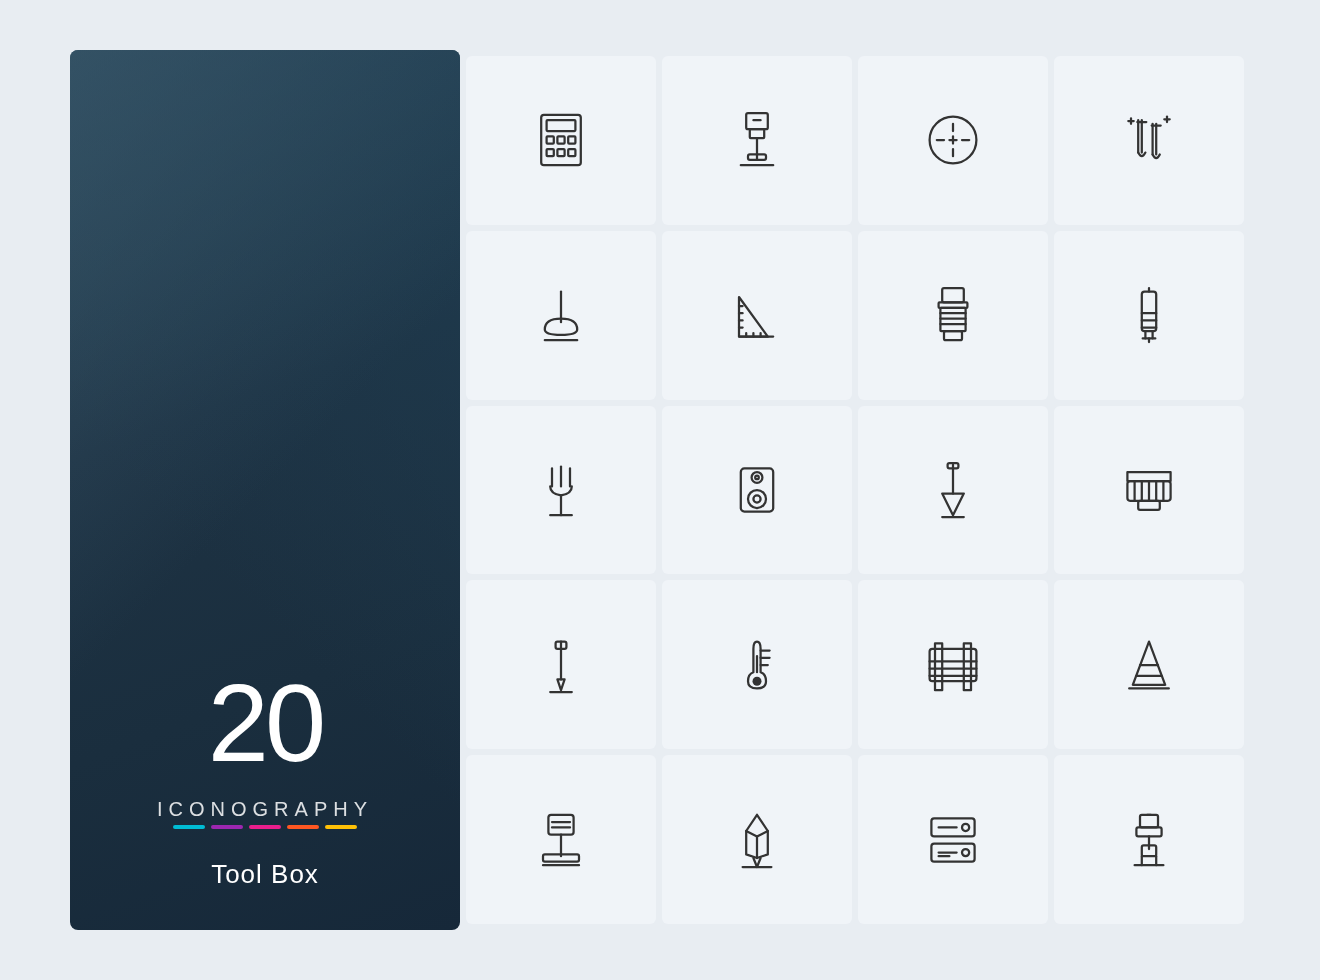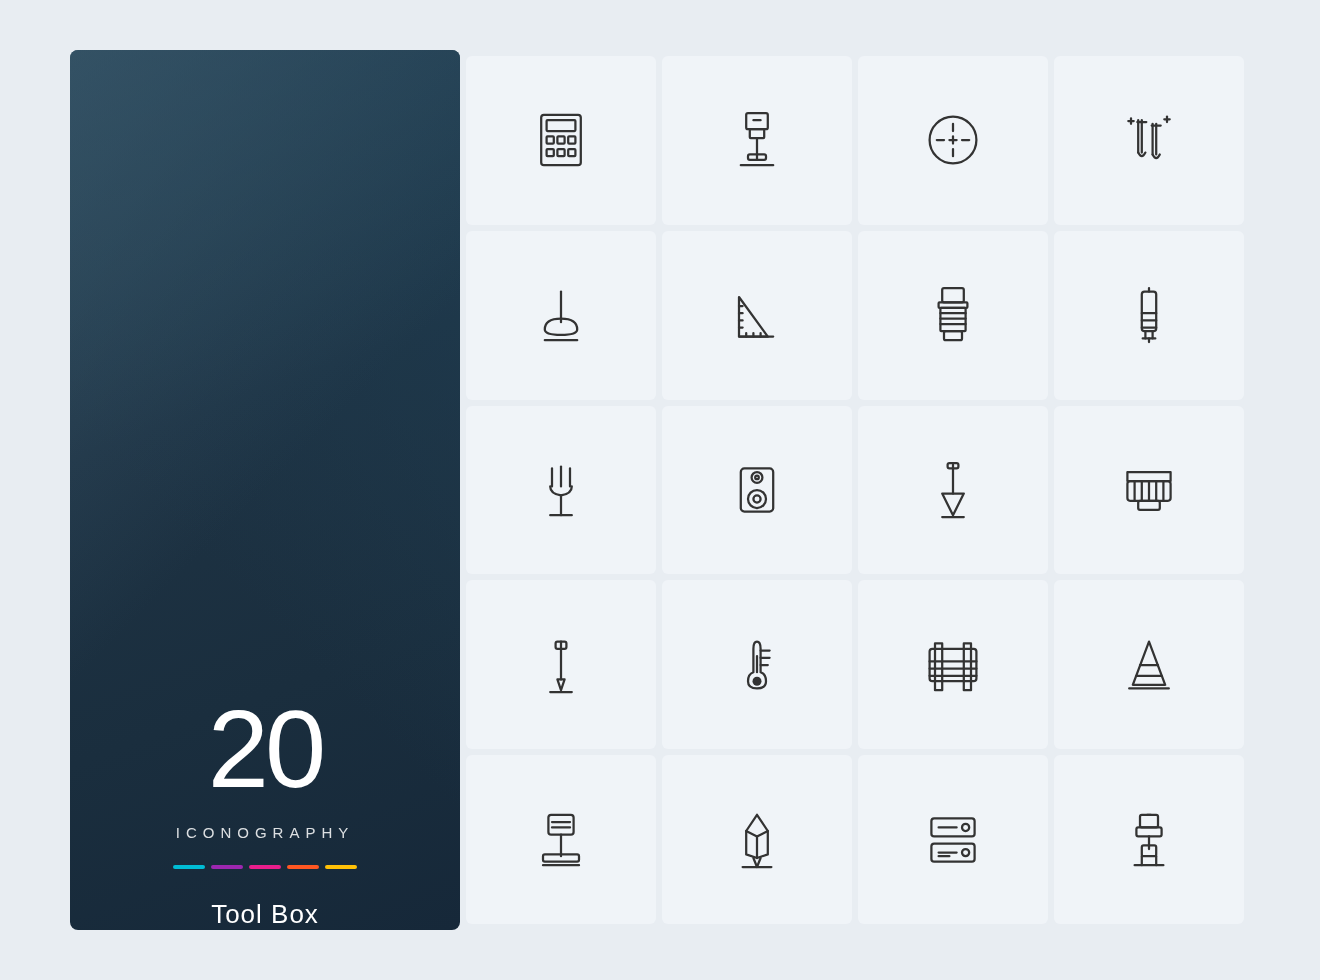--- a/index.html
+++ b/index.html
@@ -24,20 +24,21 @@
     
     .left-panel {
       width: 390px;
       min-width: 390px;
       background: linear-gradient(160deg, #2c4a5a 0%, #1e3344 40%, #1a2e3e 70%, #162839 100%);
       border-radius: 8px;
       display: flex;
       flex-direction: column;
       align-items: center;
       justify-content: flex-end;
+      padding: 40px;
       position: relative;
       overflow: hidden;
     }
 
     .left-panel::before {
       content: '';
       position: absolute;
       top: 0; left: 0; right: 0; bottom: 0;
       background:
         linear-gradient(135deg, rgba(60,90,110,0.6) 0%, transparent 50%),
@@ -54,25 +55,25 @@
     .number-display {
       font-size: 110px;
       font-weight: 300;
       color: white;
       line-height: 1;
       margin-bottom: 20px;
       letter-spacing: -4px;
     }
 
     .iconography-label {
-      font-size: 15px;
+      font-size: 20px;
       letter-spacing: 6px;
       color: rgba(255,255,255,0.85);
       font-weight: 400;
-      margin-bottom: 24px;
+      margin-bottom: 4px;
       text-transform: uppercase;
     }
 
     .color-bars {
       display: flex;
       gap: 6px;
       justify-content: center;
       margin-bottom: 30px;
     }
 

